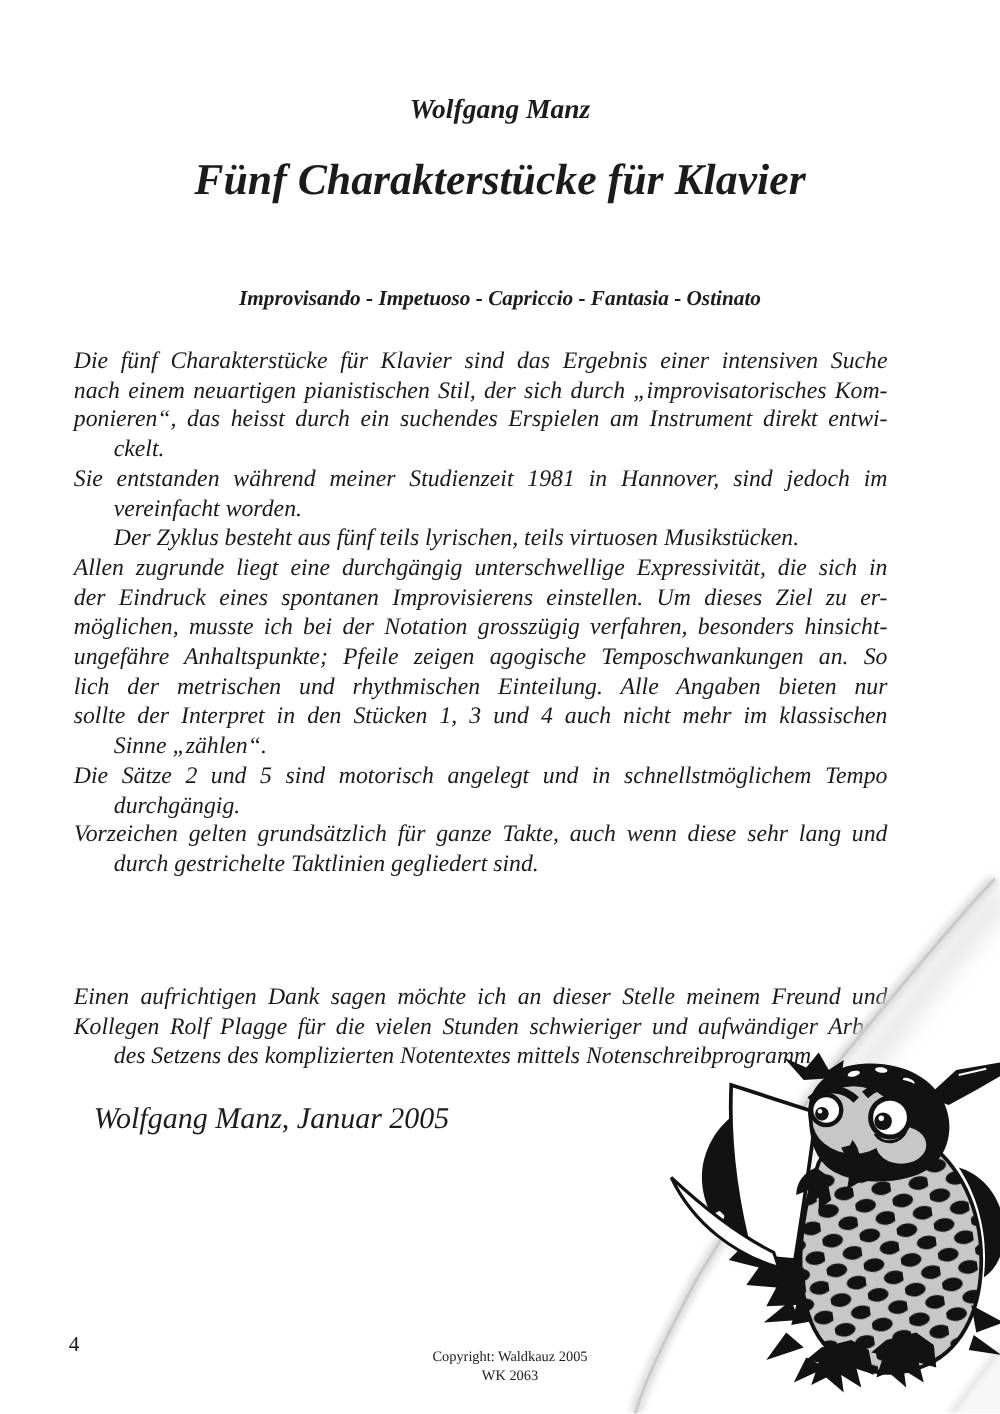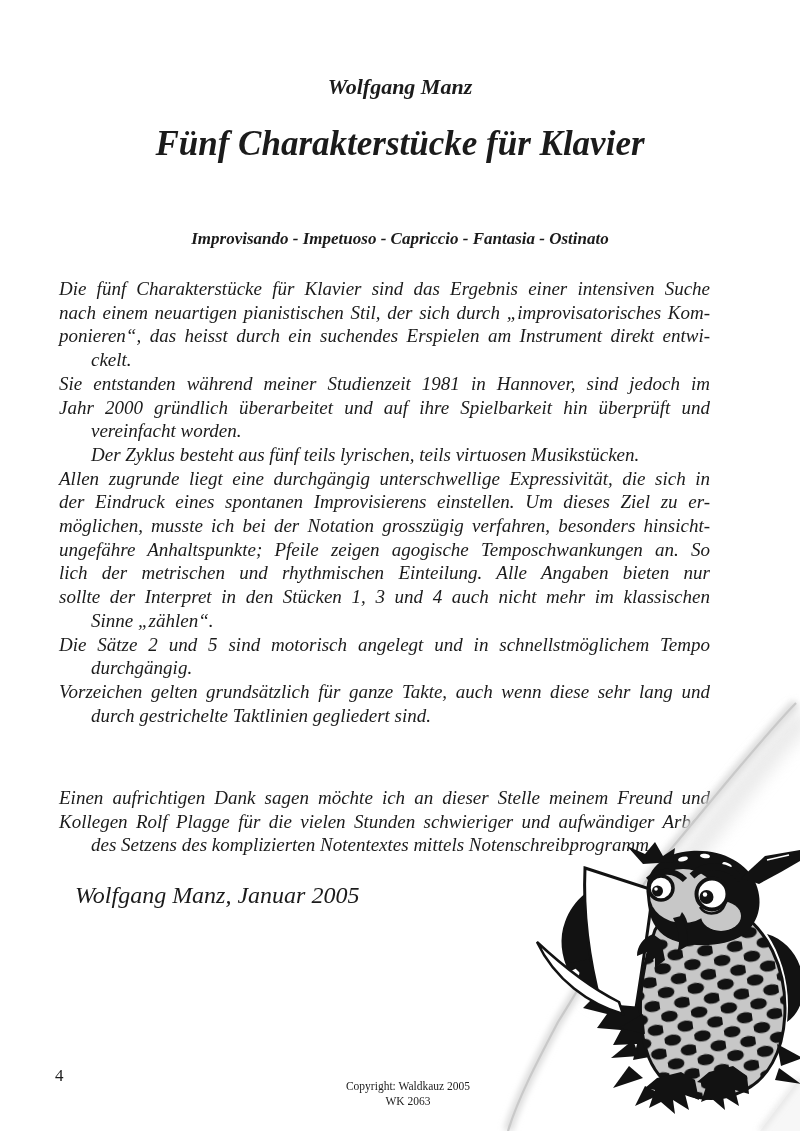--- a/index.html
+++ b/index.html
@@ -61,21 +61,20 @@
   <div class="author">Wolfgang Manz</div>
   <div class="main-title">Fünf Charakterstücke für Klavier</div>
   <div class="movements">Improvisando - Impetuoso - Capriccio - Fantasia - Ostinato</div>
 
   <div class="bodytext" id="body-main">
       <div class="tline">Die fünf Charakterstücke für Klavier sind das Ergebnis einer intensiven Suche</div>
       <div class="tline">nach einem neuartigen pianistischen Stil, der sich durch „improvisatorisches Kom-</div>
       <div class="tline">ponieren“, das heisst durch ein suchendes Erspielen am Instrument direkt entwi-</div>
       <div class="tline last">ckelt.</div>
       <div class="tline">Sie entstanden während meiner Studienzeit 1981 in Hannover, sind jedoch im</div>
-      <div class="tline">Jahr 2000 gründlich überarbeitet und auf ihre Spielbarkeit hin überprüft und</div>
       <div class="tline last">vereinfacht worden.</div>
       <div class="tline last">Der Zyklus besteht aus fünf teils lyrischen, teils virtuosen Musikstücken.</div>
       <div class="tline">Allen zugrunde liegt eine durchgängig unterschwellige Expressivität, die sich in</div>
       <div class="tline">der Eindruck eines spontanen Improvisierens einstellen. Um dieses Ziel zu er-</div>
       <div class="tline">möglichen, musste ich bei der Notation grosszügig verfahren, besonders hinsicht-</div>
       <div class="tline">ungefähre Anhaltspunkte; Pfeile zeigen agogische Temposchwankungen an. So</div>
       <div class="tline">lich der metrischen und rhythmischen Einteilung. Alle Angaben bieten nur</div>
       <div class="tline">sollte der Interpret in den Stücken 1, 3 und 4 auch nicht mehr im klassischen</div>
       <div class="tline last">Sinne „zählen“.</div>
       <div class="tline">Die Sätze 2 und 5 sind motorisch angelegt und in schnellstmöglichem Tempo</div>

